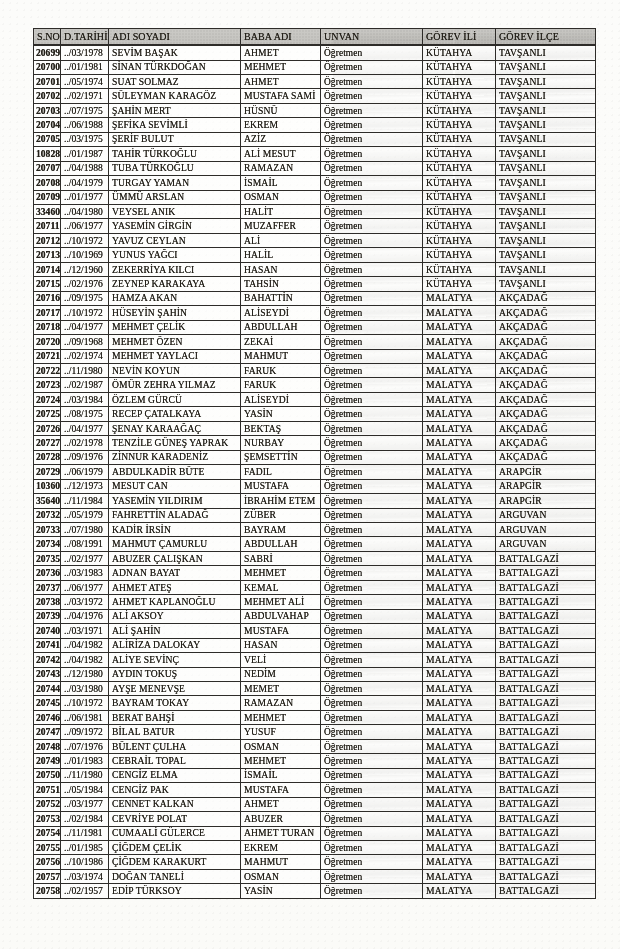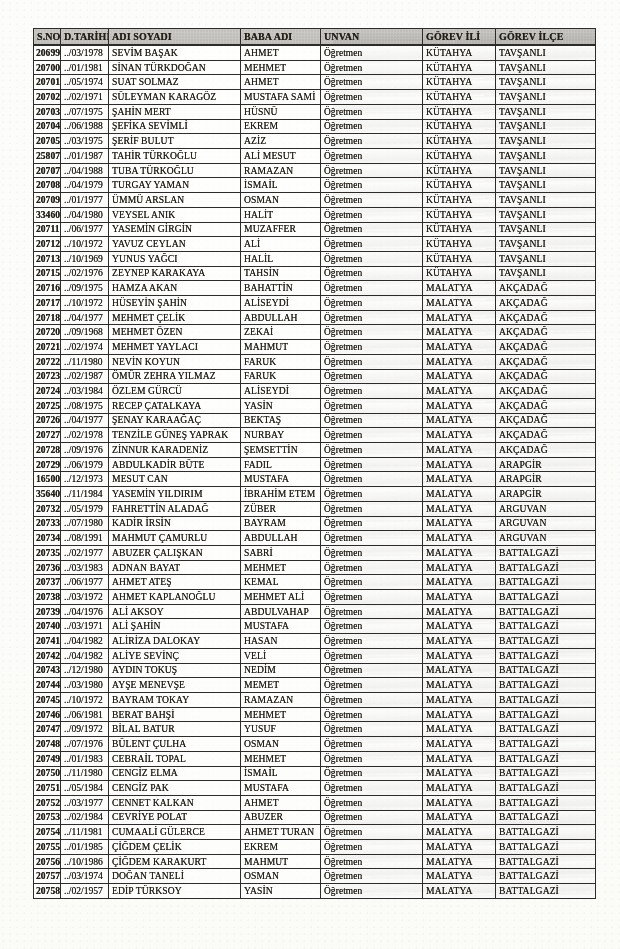--- a/index.html
+++ b/index.html
@@ -44,21 +44,21 @@
     white-space: nowrap;
     overflow: hidden;
     text-align: left;
     vertical-align: middle;
     color: #232019;
     text-shadow: 0 0 0.6px rgba(35,32,25,0.85);
     letter-spacing: 0.1px;
   }
   table.roster th {
     height: 15px;
-    font-weight: bold;
+    font-weight: normal;
     font-size: 10px;
     background:
       radial-gradient(rgba(90,88,84,0.28) 1px, transparent 1px),
       linear-gradient(#cbcac6, #c3c2be);
     background-size: 3px 3px, 100% 100%;
     border-bottom-width: 2px;
   }
   table.roster td {
     background: rgba(255,255,255,0.55);
   }
@@ -164,21 +164,21 @@
         <tr>
           <td class="col-0">20705</td>
           <td class="col-1">../03/1975</td>
           <td class="col-2">ŞERİF BULUT</td>
           <td class="col-3">AZİZ</td>
           <td class="col-4">Öğretmen</td>
           <td class="col-5">KÜTAHYA</td>
           <td class="col-6">TAVŞANLI</td>
         </tr>
         <tr>
-          <td class="col-0">25807</td>
+          <td class="col-0">10828</td>
           <td class="col-1">../01/1987</td>
           <td class="col-2">TAHİR TÜRKOĞLU</td>
           <td class="col-3">ALİ MESUT</td>
           <td class="col-4">Öğretmen</td>
           <td class="col-5">KÜTAHYA</td>
           <td class="col-6">TAVŞANLI</td>
         </tr>
         <tr>
           <td class="col-0">20707</td>
           <td class="col-1">../04/1988</td>
@@ -236,20 +236,29 @@
         <tr>
           <td class="col-0">20713</td>
           <td class="col-1">../10/1969</td>
           <td class="col-2">YUNUS YAĞCI</td>
           <td class="col-3">HALİL</td>
           <td class="col-4">Öğretmen</td>
           <td class="col-5">KÜTAHYA</td>
           <td class="col-6">TAVŞANLI</td>
         </tr>
         <tr>
+          <td class="col-0">20714</td>
+          <td class="col-1">../12/1960</td>
+          <td class="col-2">ZEKERRİYA KILCI</td>
+          <td class="col-3">HASAN</td>
+          <td class="col-4">Öğretmen</td>
+          <td class="col-5">KÜTAHYA</td>
+          <td class="col-6">TAVŞANLI</td>
+        </tr>
+        <tr>
           <td class="col-0">20715</td>
           <td class="col-1">../02/1976</td>
           <td class="col-2">ZEYNEP KARAKAYA</td>
           <td class="col-3">TAHSİN</td>
           <td class="col-4">Öğretmen</td>
           <td class="col-5">KÜTAHYA</td>
           <td class="col-6">TAVŞANLI</td>
         </tr>
         <tr>
           <td class="col-0">20716</td>
@@ -362,21 +371,21 @@
         <tr>
           <td class="col-0">20729</td>
           <td class="col-1">../06/1979</td>
           <td class="col-2">ABDULKADİR BÜTE</td>
           <td class="col-3">FADIL</td>
           <td class="col-4">Öğretmen</td>
           <td class="col-5">MALATYA</td>
           <td class="col-6">ARAPGİR</td>
         </tr>
         <tr>
-          <td class="col-0">16500</td>
+          <td class="col-0">10360</td>
           <td class="col-1">../12/1973</td>
           <td class="col-2">MESUT CAN</td>
           <td class="col-3">MUSTAFA</td>
           <td class="col-4">Öğretmen</td>
           <td class="col-5">MALATYA</td>
           <td class="col-6">ARAPGİR</td>
         </tr>
         <tr>
           <td class="col-0">35640</td>
           <td class="col-1">../11/1984</td>

